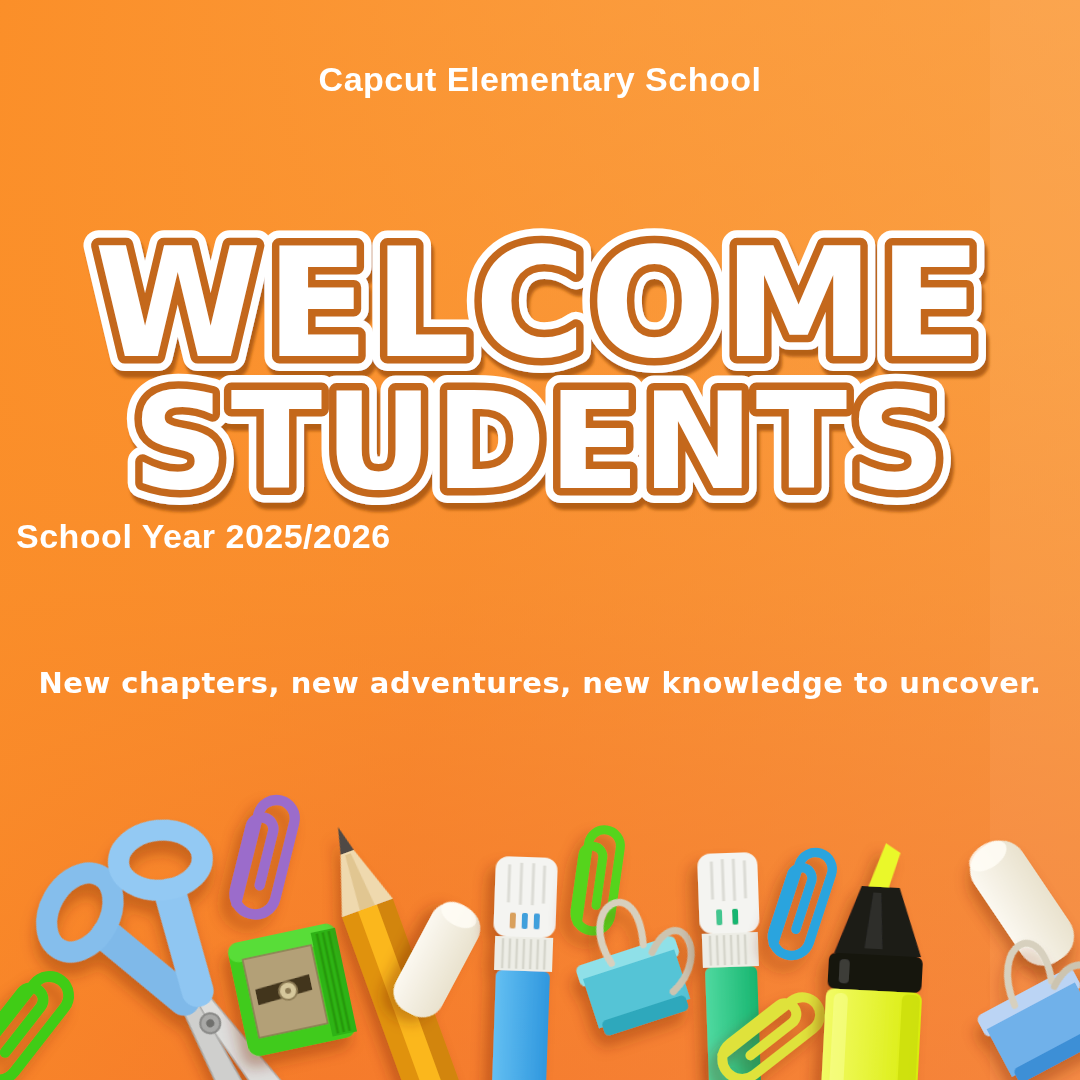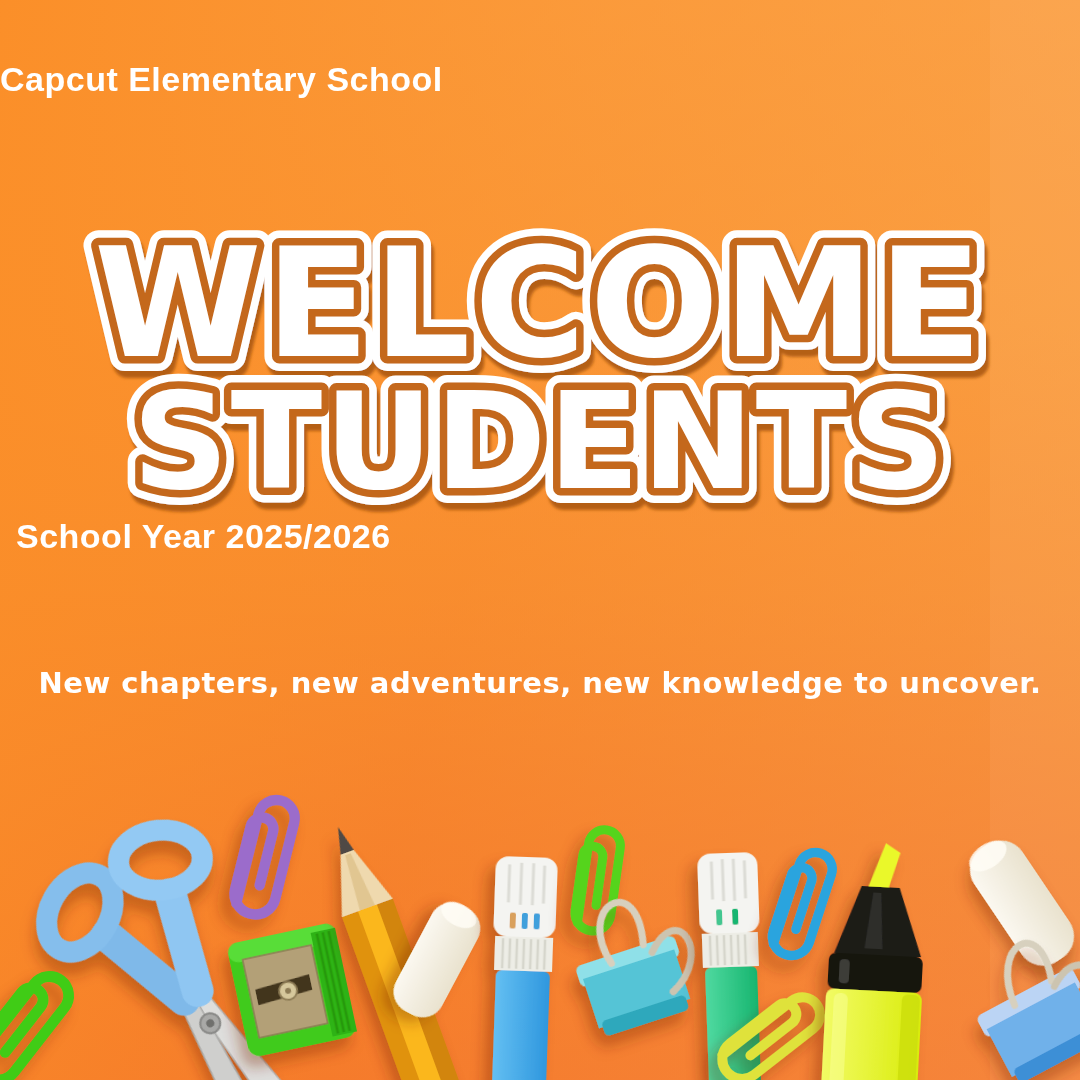--- a/index.html
+++ b/index.html
@@ -11,21 +11,21 @@
       linear-gradient(105deg, rgba(251,142,39,0.95) 0%, rgba(251,150,47,0.55) 45%, rgba(251,169,78,0.55) 100%),
       linear-gradient(180deg, #fba04a 0%, #f9943a 30%, #f5812e 55%, #f06a29 78%, #ee5a26 100%);
     font-family:"Liberation Sans", sans-serif;
   }
   .seam{
     position:absolute;right:0;top:0;width:90px;height:100%;
     background:rgba(255,255,255,0.05);
   }
   .school-name{
     position:absolute;top:60px;left:0;width:100%;
-    text-align:left;
+    text-align:center;
     color:#ffffff;font-size:34px;font-weight:bold;letter-spacing:0.5px;
   }
   .headline{position:absolute;left:0;width:1080px;display:block;}
   .hl1{top:210px;height:182px;}
   .hl2{top:364px;height:152px;}
   .hl-text{
     font-family:"DejaVu Sans", sans-serif;
     font-weight:bold;
   }
   .hl1 .hl-text{font-size:152px;letter-spacing:4px;}

